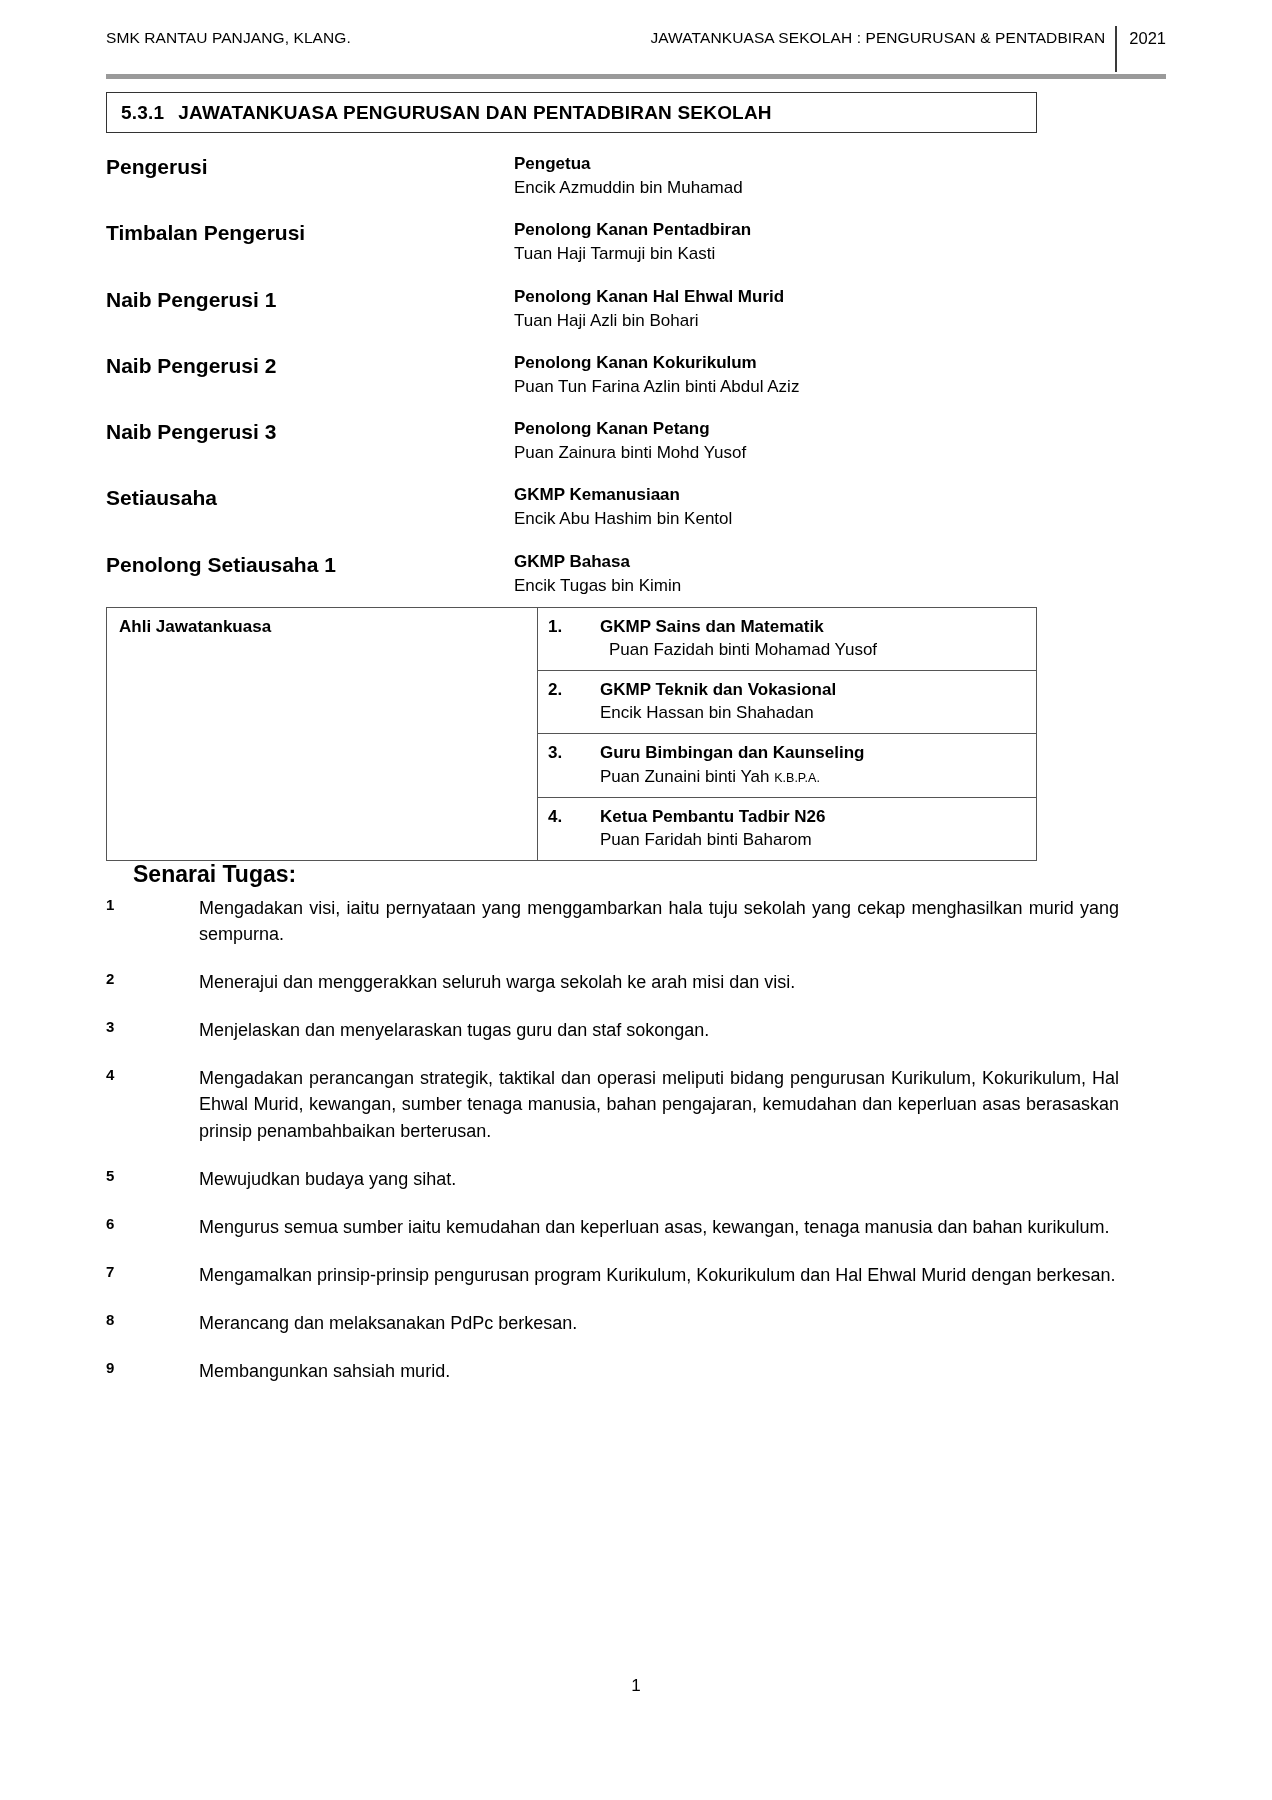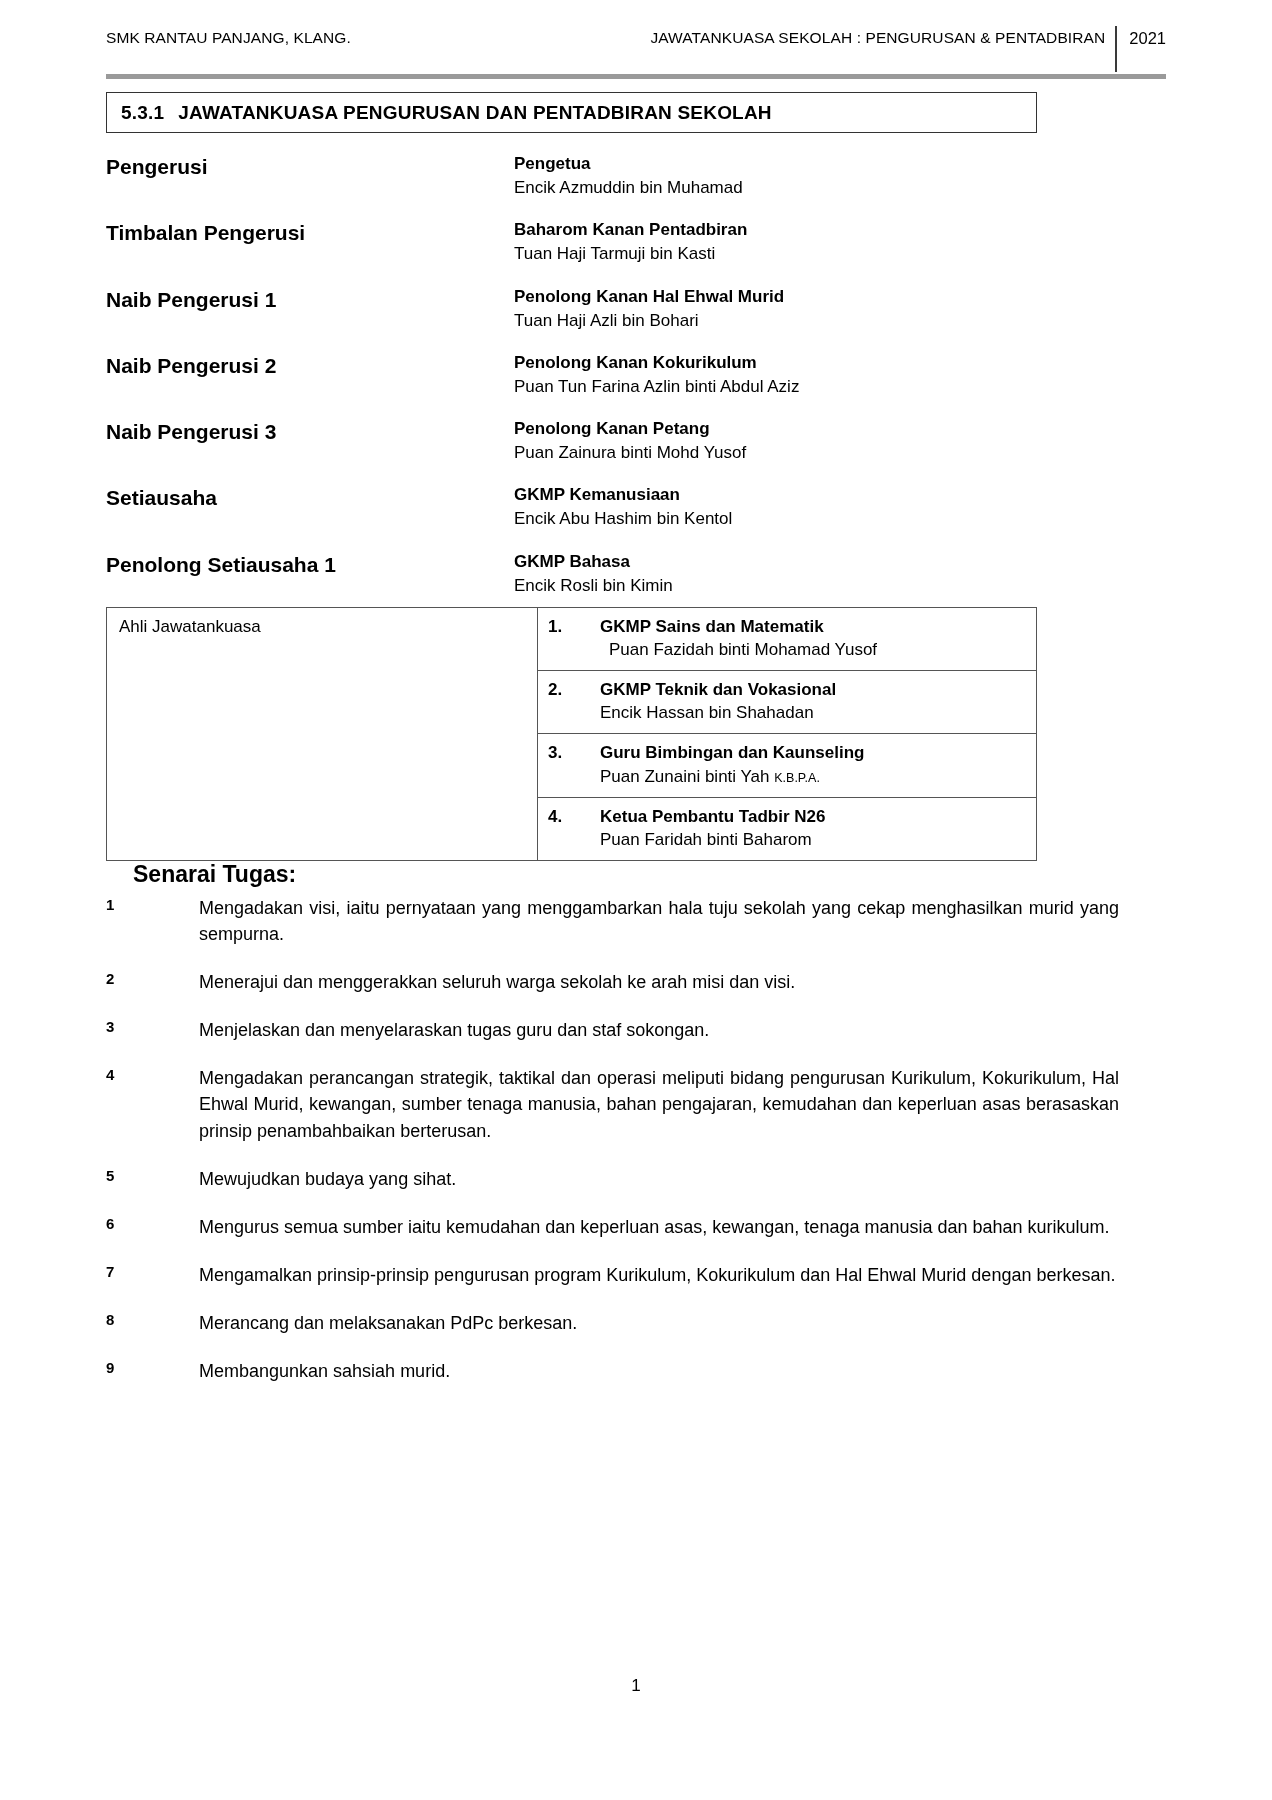--- a/index.html
+++ b/index.html
@@ -142,21 +142,21 @@
   }
   .members-table td {
     border: 1.5px solid #555555;
     vertical-align: top;
     padding: 7px 10px 9px 12px;
     font-size: 17px;
     line-height: 1.36;
   }
   .members-table td.label-cell {
     width: 408px;
-    font-weight: normal;
+    font-weight: bold;
     border-right: 1.5px solid #555555;
   }
   .members-table td.num-cell {
     width: 40px;
     font-weight: bold;
     padding-left: 10px;
     padding-right: 0;
     border-right: none;
     border-bottom-color: #555555;
   }
@@ -255,21 +255,21 @@
         <span class="post">Pengetua</span>
         <span class="person">Encik Azmuddin bin Muhamad</span>
       </div>
     </div>
 
     <div class="role-row">
       <div class="role-left">
         <span>Timbalan Pengerusi</span>
       </div>
       <div class="role-right">
-        <span class="post">Baharom Kanan Pentadbiran</span>
+        <span class="post">Penolong Kanan Pentadbiran</span>
         <span class="person">Tuan Haji Tarmuji bin Kasti</span>
       </div>
     </div>
 
     <div class="role-row">
       <div class="role-left">
         <span>Naib Pengerusi 1</span>
       </div>
       <div class="role-right">
         <span class="post">Penolong Kanan Hal Ehwal Murid</span>
@@ -306,21 +306,21 @@
         <span class="person">Encik Abu Hashim bin Kentol</span>
       </div>
     </div>
 
     <div class="role-row">
       <div class="role-left">
         <span>Penolong Setiausaha 1</span>
       </div>
       <div class="role-right">
         <span class="post">GKMP Bahasa</span>
-        <span class="person">Encik Rosli bin Kimin</span>
+        <span class="person">Encik Tugas bin Kimin</span>
       </div>
     </div>
 
 
   </div>
 
   <table class="members-table">
     <tbody>
         <tr>
       <td class="label-cell" rowspan="4">

